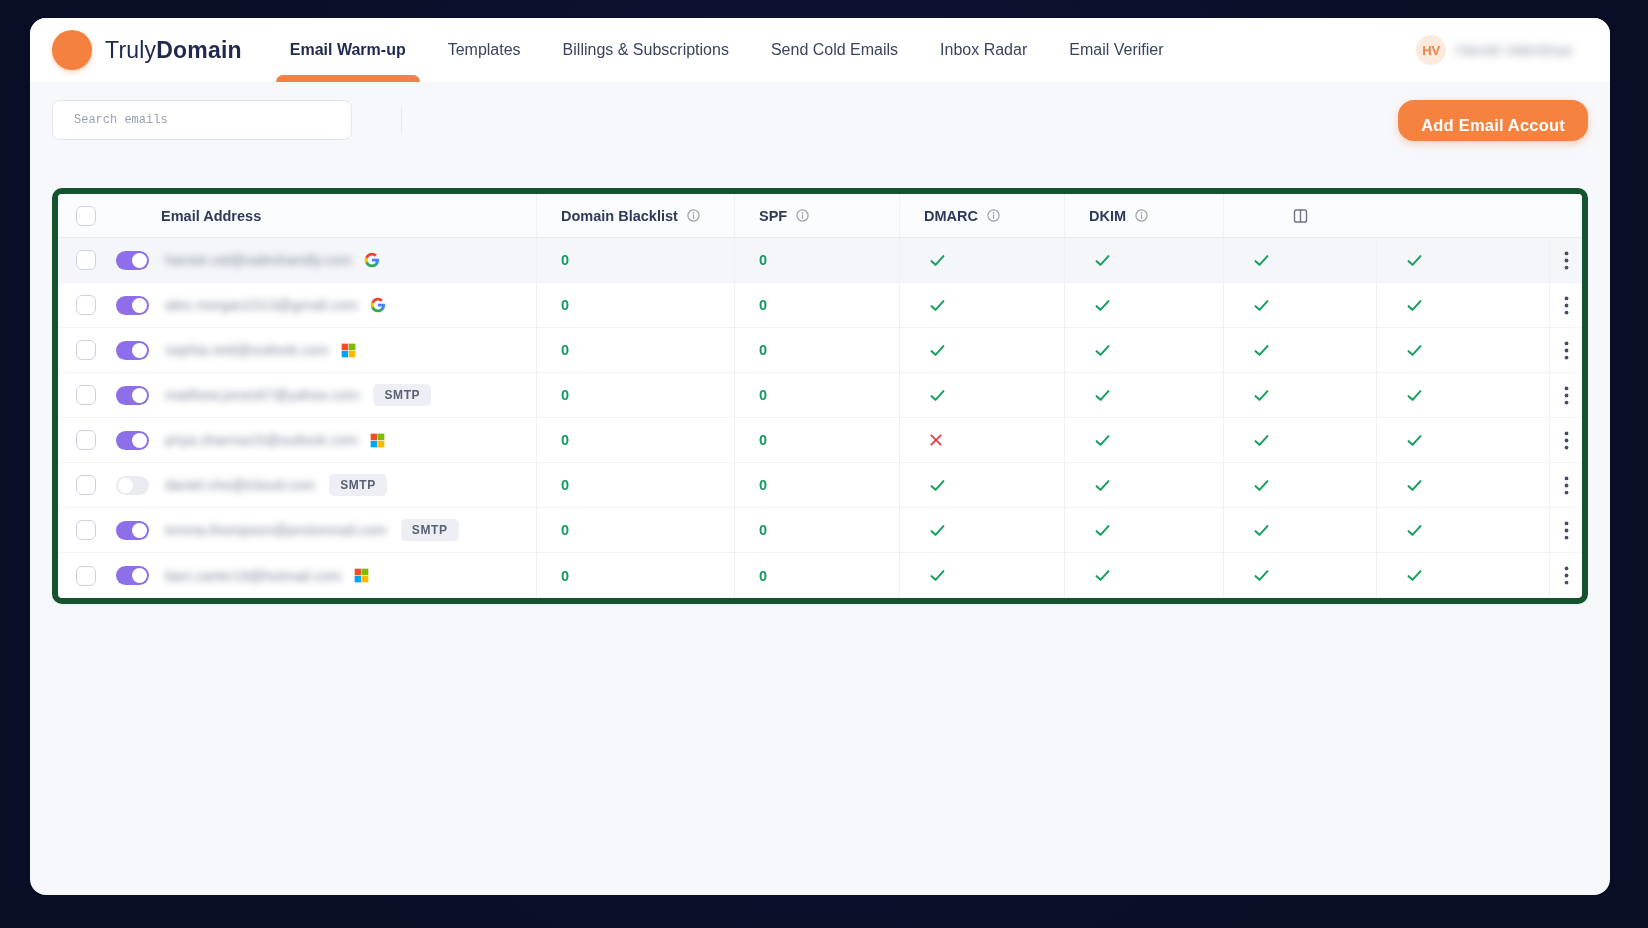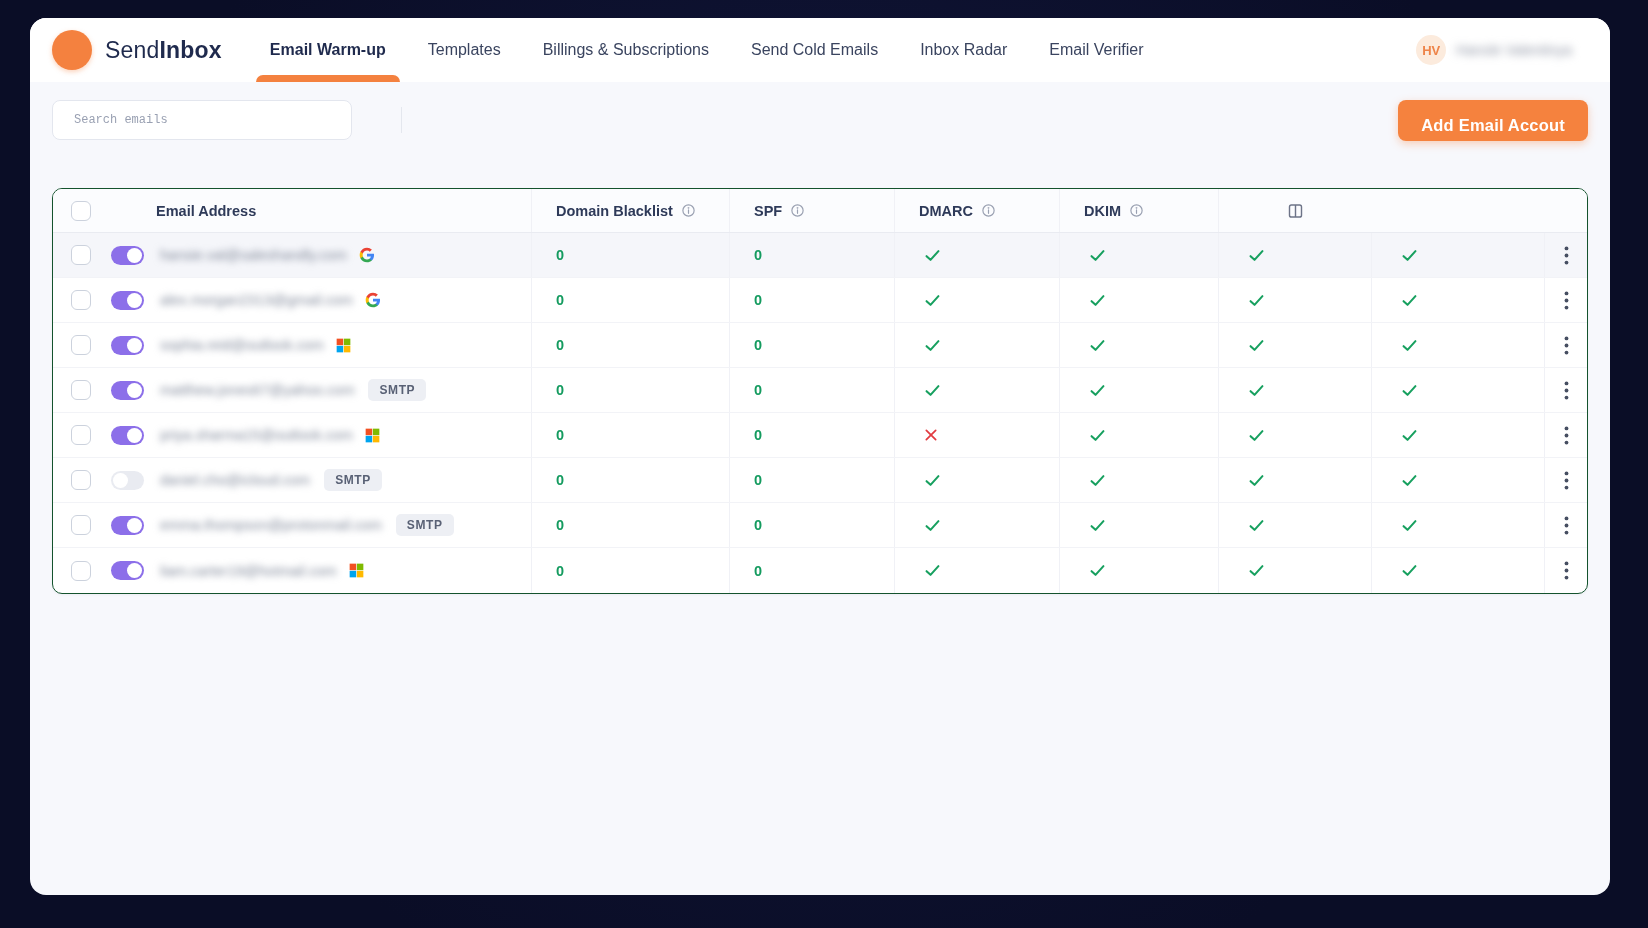--- a/index.html
+++ b/index.html
@@ -50,28 +50,28 @@
   }
   .search-box input { border:none; outline:none; font-size:12px; color:#333b52; width:100%; background:transparent;
     font-family:Liberation Mono, monospace; }
   .search-box input::placeholder { color:#99a0b2; }
   .icon-btn { background:none; border:none; cursor:pointer; display:flex; align-items:center; padding:0; }
   .filter-btn { margin-left:27px; }
   .tb-divider { width:1px; height:26px; background:#e4e7ee; margin:0 18px 0 22px; }
   .tb-icons { display:flex; gap:25px; align-items:center; }
   .add-btn {
     margin-left:auto; height:41px; padding:16px 23px; background:#F5823E; color:#fff; border:none;
-    border-radius:8px; font-size:16.5px; font-weight:700; cursor:pointer; letter-spacing:.2px;
+    border-radius:16px; font-size:16.5px; font-weight:700; cursor:pointer; letter-spacing:.2px;
     box-shadow:0 3px 8px rgba(245,130,62,.35);
     font-family:"Liberation Sans","DejaVu Sans",sans-serif;
   }
   
   .table-card {
     margin:48px 22px 0; background:#fff; border-radius:10px; overflow:hidden;
-    border:1px solid #14532d; box-shadow:0 1px 3px rgba(30,40,80,.05);
+    border:6px solid #14532d; box-shadow:0 1px 3px rgba(30,40,80,.05);
   }
   .t-row {
     display:grid;
     grid-template-columns:58px 420px 198px 165px 165px 159px 153px 173px 1fr;
     align-items:stretch; height:45px; border-bottom:1px solid #f2f3f7;
   }
   .t-row:last-child { border-bottom:none; }
   .t-row.highlighted { background:#f5f6fa; }
   .t-head { height:44px; background:#fbfcfe; border-bottom:1px solid #e9ebf1; }
   .t-cell { display:flex; align-items:center; height:100%; padding-left:24px; min-width:0; }
@@ -102,21 +102,21 @@
 </style>
 </head>
 <body>
 
 <div class="app">
 
   <div class="header">
     <div class="logo-circle">
       <span></span>
     </div>
-    <div class="brand"><span>Send</span><span class="bold">Inbox</span></div>
+    <div class="brand"><span>Truly</span><span class="bold">Domain</span></div>
     <div class="nav">
         <div class="nav-item active">Email Warm-up</div>
         <div class="nav-item">Templates</div>
         <div class="nav-item">Billings &amp; Subscriptions</div>
         <div class="nav-item">Send Cold Emails</div>
         <div class="nav-item">Inbox Radar</div>
         <div class="nav-item">Email Verifier</div>
       </div>
     <div class="user">
       <div class="avatar">HV</div>

